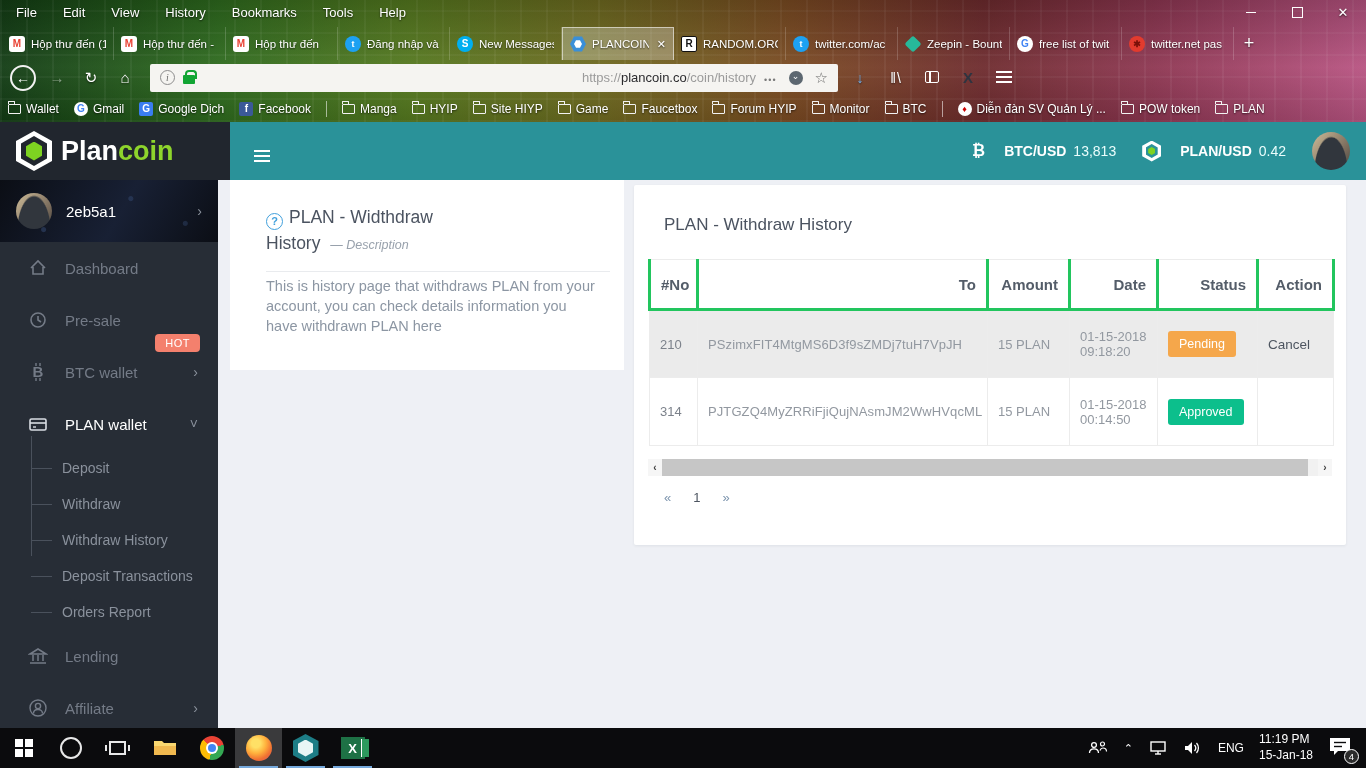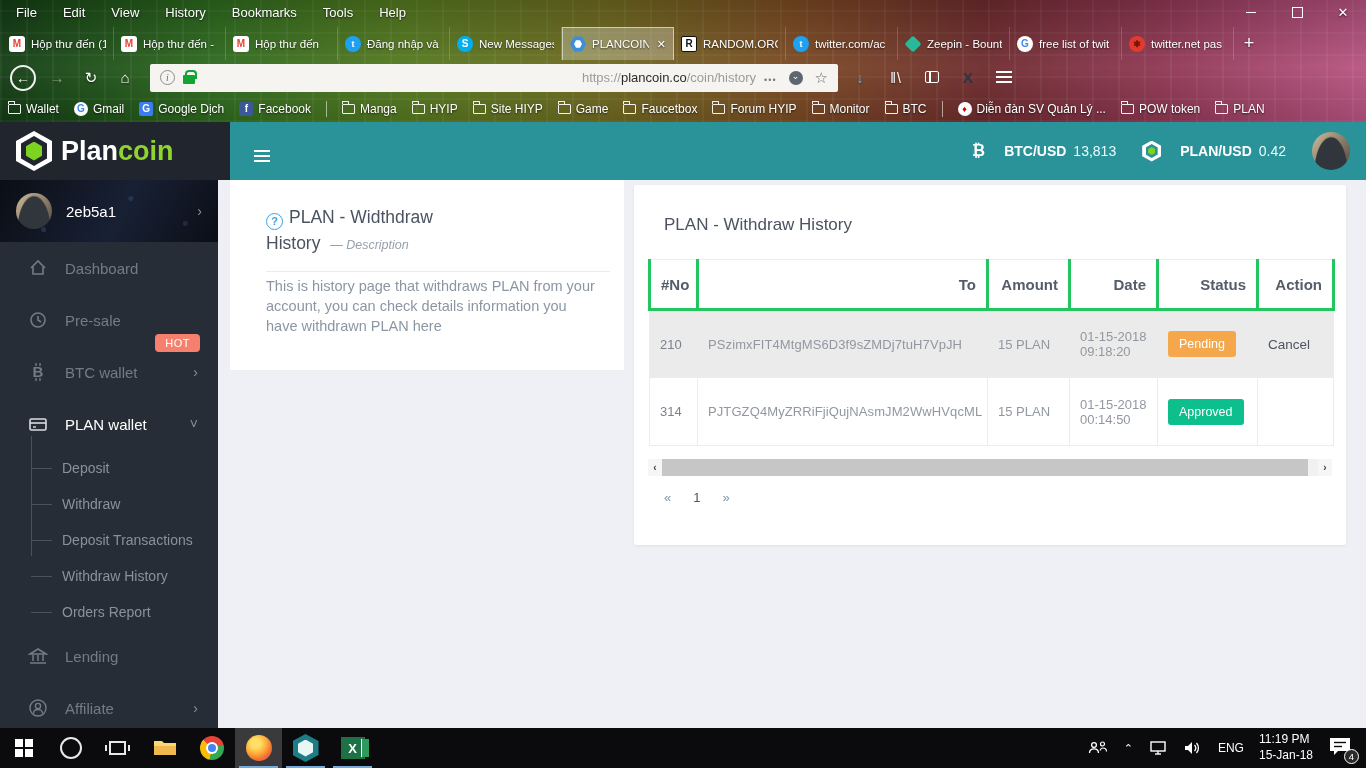--- a/index.html
+++ b/index.html
@@ -426,24 +426,24 @@
 
   <div class="submenu">
     <span class="vline"></span>
     <div class="sub-item">
         <span>Deposit</span>
       </div>
     <div class="sub-item">
         <span>Withdraw</span>
       </div>
     <div class="sub-item">
-        <span>Deposit Transactions</span>
+        <span>Withdraw History</span>
       </div>
     <div class="sub-item">
-        <span>Withdraw History</span>
+        <span>Deposit Transactions</span>
       </div>
     <div class="sub-item">
         <span>Orders Report</span>
       </div>
   </div>
 
   <div class="menu-item">
     <svg width="20" height="20" viewBox="0 0 20 20">
         <path d="M2 8 L10 3 L18 8 Z" fill="none" stroke="#747b87" stroke-width="1.5"></path>
         <line x1="5" y1="9" x2="5" y2="15" stroke="#747b87" stroke-width="1.5"></line>

